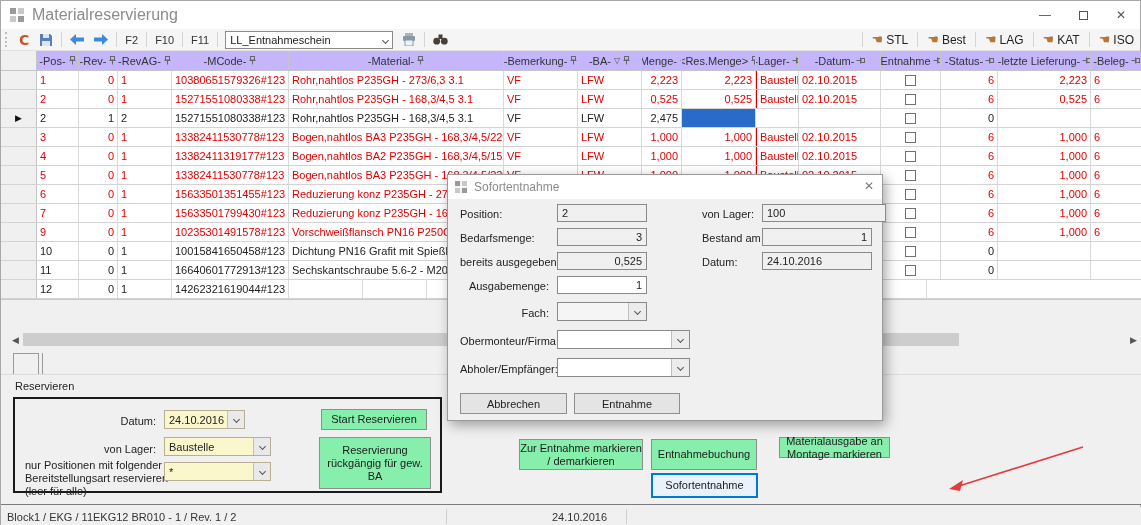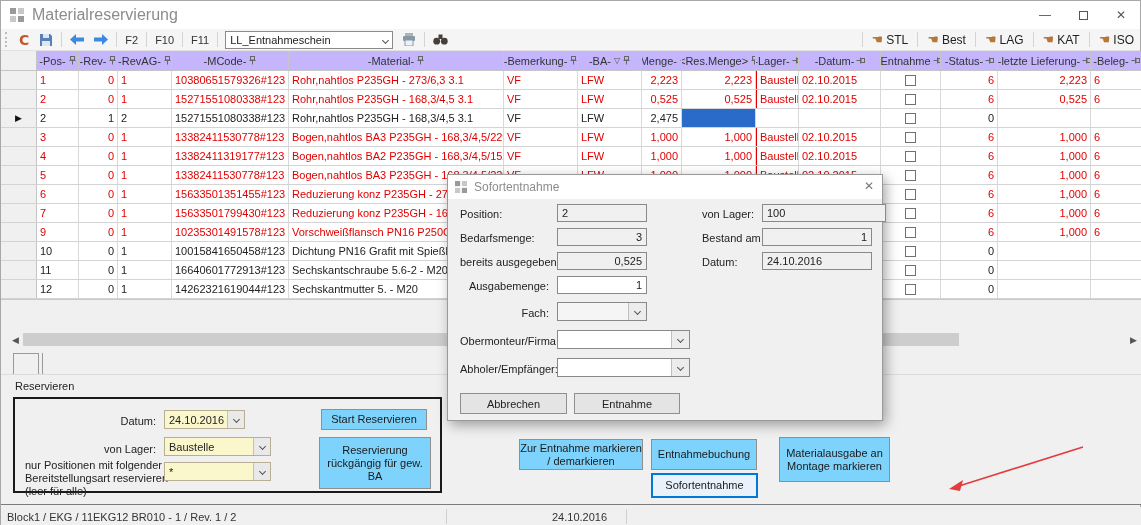--- a/index.html
+++ b/index.html
@@ -76,21 +76,21 @@
   .ltab-tick { position:absolute; left:41px; top:6px; width:1px; height:21px; background:#9a9a9a; }
   .ldiv { position:absolute; left:0; top:27px; width:1141px; height:1px; background:#dcdcdc; }
   .groupbox-label { position:absolute; left:14px; top:33px; font-size:11px; color:#222; }
   .groupbox { position:absolute; left:12px; top:50px; width:429px; height:96px;
     border:2px solid #1a1a1a; background:#f0f0f0; }
   .rlabel { position:absolute; font-size:11px; color:#222; text-align:right; }
   .ycombo { position:absolute; height:19px; background:#fbf7cd; border:1px solid #b8ae94;
     display:flex; align-items:center; padding-left:4px; font-size:11px; }
   .ycombo .cbtn { position:absolute; right:0; top:0; bottom:0; width:17px; background:#e9e9e9;
     border-left:1px solid #c0c0c0; display:flex; align-items:center; justify-content:center; }
-  .btn { background:#7dd3fc; border:1px solid #8f8f8f; display:flex; flex-direction:column;
+  .btn { background:#86efac; border:1px solid #8f8f8f; display:flex; flex-direction:column;
     align-items:center; justify-content:center; font-size:11px; color:#1a1a1a; text-align:center;
     line-height:13px; }
   .abs { position:absolute; }
 
   
   .dialog { position:absolute; left:446px; top:173px; width:436px; height:247px; background:#f0f0f0;
     border:1px solid #9a9a9a; box-shadow:3px 4px 12px rgba(0,0,0,0.35); }
   .dlg-title { height:24px; background:#fff; display:flex; align-items:center; }
   .dlg-title .t { margin-left:7px; color:#8c8c8c; font-size:12px; }
   .dlg-close { position:absolute; right:8px; top:4px; color:#777; font-size:12px; }
@@ -586,21 +586,20 @@
         <div class="gc c-status ar">0</div>
         <div class="gc c-letzte ar"></div>
         <div class="gc c-beleg"></div>
       </div>
       <div class="grow">
         <div class="rowsel"></div>
         <div class="gc c-pos">12</div>
         <div class="gc c-rev ar">0</div>
         <div class="gc c-revag">1</div>
         <div class="gc c-mcode">14262321619044#123</div>
-        <div class="gc c-material">Sechskantmutter 5. - M20</div>
         <div class="gc c-bem"></div>
         <div class="gc c-ba"></div>
         <div class="gc c-menge ar"></div>
         <div class="gc c-res ar"></div>
         <div class="gc c-lager"></div>
         <div class="gc c-datum"></div>
         <div class="gc c-entnahme ac">
           <span class="cb"></span>
         </div>
         <div class="gc c-status ar">0</div>
@@ -658,21 +657,21 @@
         </span>
     </div>
 
     <div class="btn abs" style="left:518px; top:92px; width:124px; height:31px;">
       <span>Zur Entnahme markieren</span>
       <span>/ demarkieren</span>
     </div>
     <div class="btn abs" style="left:650px; top:92px; width:106px; height:31px;">
       <span>Entnahmebuchung</span>
     </div>
-    <div class="btn abs" style="left:778px; top:90px; width:111px; height:45px;">
+    <div class="btn abs" style="left:778px; top:90px; width:111px; height:21px;">
       <span>Materialausgabe an</span>
       <span>Montage markieren</span>
     </div>
     <div class="btn abs sofort" style="left:650px; top:126px; width:107px; height:25px;">
       <span>Sofortentnahme</span>
     </div>
   </div>
 
   <svg class="arrow-svg" width="150" height="60" viewBox="0 0 150 60">
     <line x1="142" y1="8" x2="18" y2="47" stroke="#e43c3c" stroke-width="1.6"></line>

